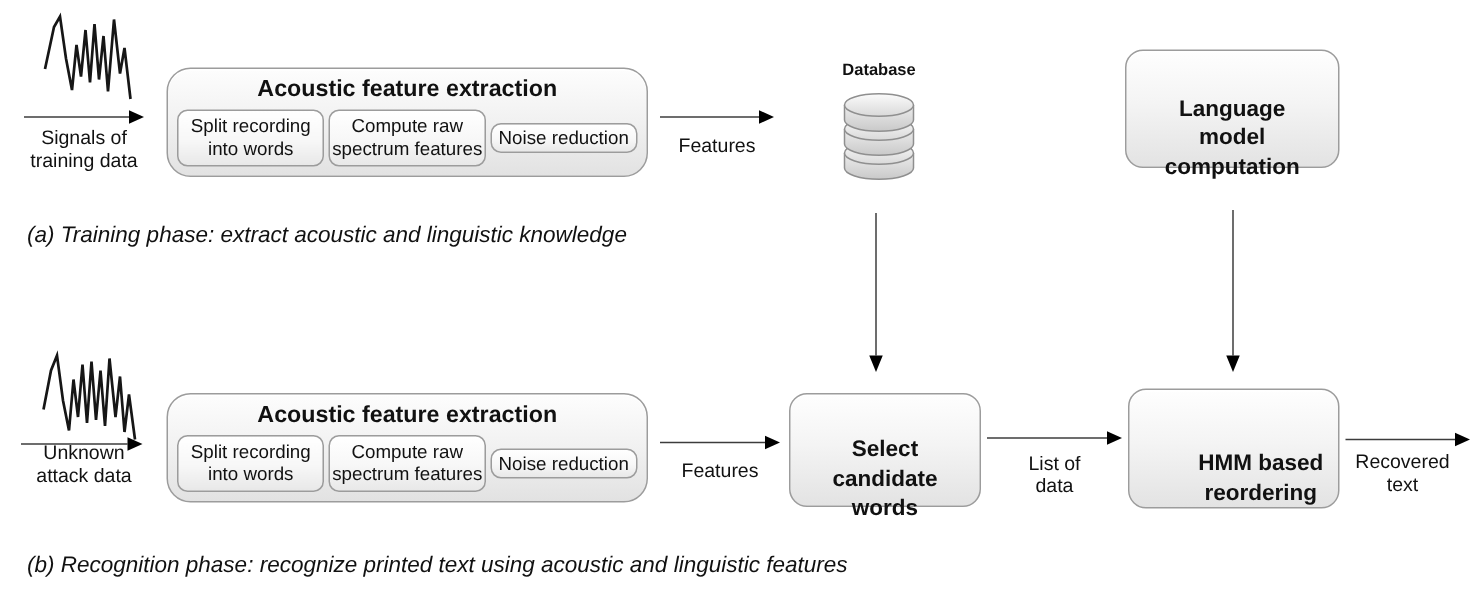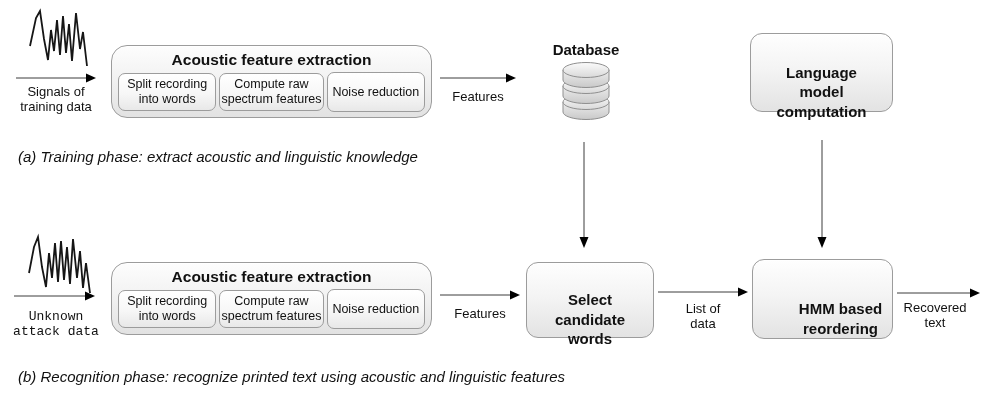--- a/index.html
+++ b/index.html
@@ -71,33 +71,33 @@
     align-items: center;
     justify-content: center;
     text-align: center;
     font-size: 12.5px;
     line-height: 1.2;
     white-space: pre-line;
     height: 38px;
   }
   .step-a { width: 100px; }
   .step-b { width: 106px; }
-  .step-c { width: 100px; height: 40px; }
+  .step-c { width: 100px; height: 20px; }
 
   .arrow-label {
     position: absolute;
     font-size: 13px;
     line-height: 1.18;
     text-align: center;
     white-space: pre-line;
   }
   .db-title {
     position: absolute;
     font-weight: bold;
-    font-size: 15px;
+    font-size: 11px;
     text-align: center;
   }
   .caption {
     position: absolute;
     font-style: italic;
     font-size: 15px;
     white-space: nowrap;
   }
   svg { display: block; }
 </style>
@@ -186,21 +186,21 @@
     <div class="node-label">Language
 model
 computation</div>
   </div>
 
   <div class="caption" style="left:18px; top:148px;">(a) Training phase: extract acoustic and linguistic knowledge</div>
 
   <svg class="abs" style="left:27px; top:233px;" width="66" height="66" viewBox="0 0 66 66">
     <polyline points="2,40 7,14 11,4 15,34 19,54 22,20 25,45 28,10 31,49 34,8 37,47 40,14 43,51 46,6 50,45 53,18 56,55 59,30 63,60" fill="none" stroke="#161616" stroke-width="1.8" stroke-linejoin="miter"></polyline>
   </svg>
-  <div class="arrow-label" style="left:8px; top:309px; width:96px;font-family:Liberation Mono, monospace;">Unknown
+  <div class="arrow-label" style="left:8px; top:294px; width:96px;">Unknown
 attack data</div>
 
   <div class="extraction-box" style="left:111px; top:262px;">
     <div class="extraction-title">Acoustic feature extraction</div>
     <div class="steps-row">
       <div class="step-box step-a">Split recording
 into words</div>
       <div class="step-box step-b">Compute raw
 spectrum features</div>
       <div class="step-box step-c">Noise reduction</div>

